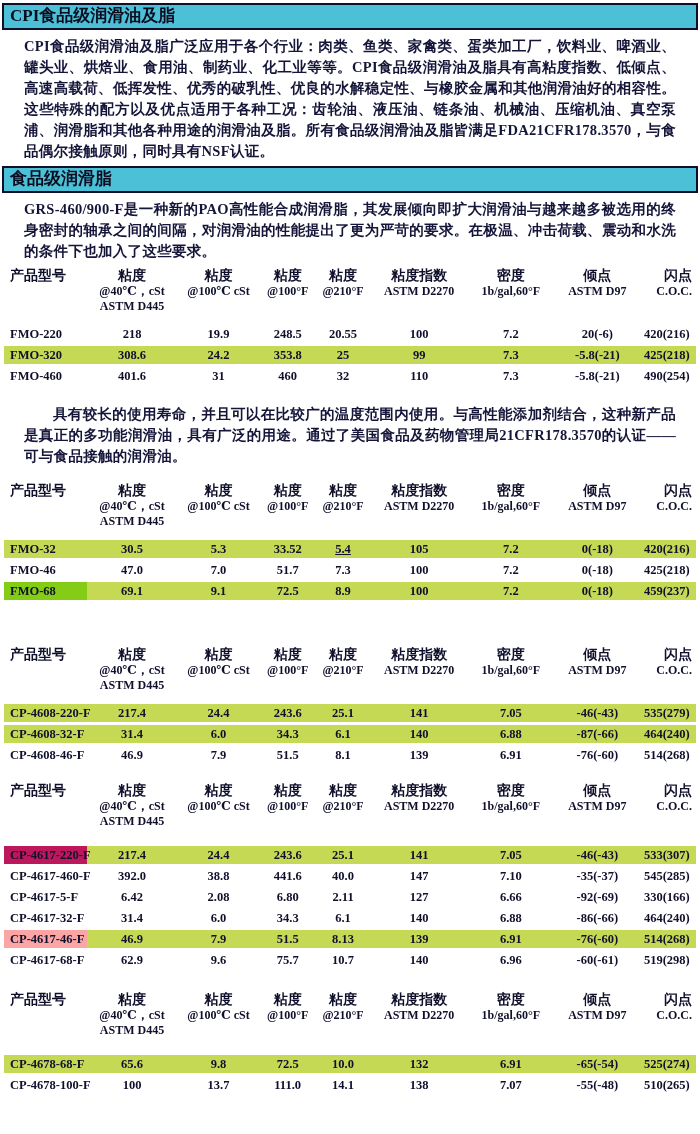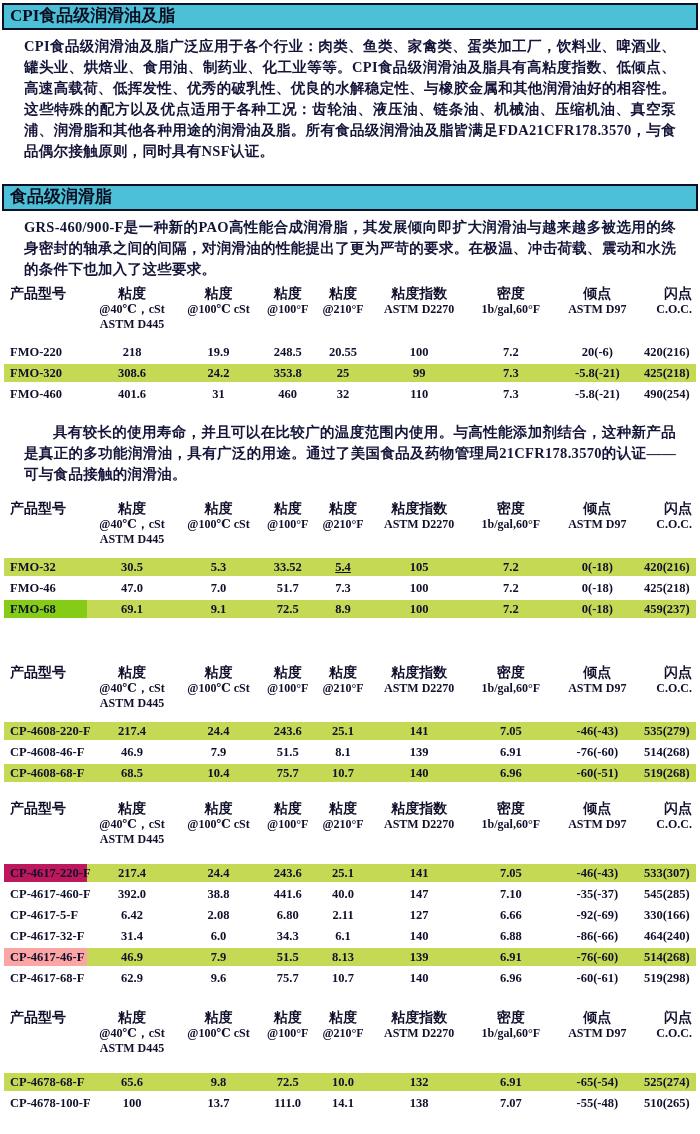--- a/index.html
+++ b/index.html
@@ -8,21 +8,21 @@
     font-family:"Liberation Serif","DejaVu Serif",serif;
     font-weight:bold;color:#15153a;
   }
   .bar{
     margin:3px 2px 0 2px;
     background:#4cc0d6;
     border:2px solid #0f0f28;
     font-size:17px;font-weight:bold;color:#0c0c20;
     padding:1px 6px 3px 6px;line-height:19px;
   }
-  .bar2{margin-top:22px;}
+  .bar2{margin-top:4px;}
   .para{
     margin:6px 24px 0 24px;
     font-size:14.5px;line-height:21px;letter-spacing:0.3px;
     text-align:justify;font-weight:bold;
   }
   .para.indent{text-indent:2em;margin-top:16px;}
   table{
     width:692px;margin:0 4px;table-layout:fixed;
     border-collapse:separate;border-spacing:0 3px;
     font-size:12.5px;color:#10102c;
@@ -297,42 +297,42 @@
         <td style="background: rgb(198, 217, 85);">CP-4608-220-F</td>
         <td style="background: rgb(198, 217, 85);">217.4</td>
         <td style="background: rgb(198, 217, 85);">24.4</td>
         <td style="background: rgb(198, 217, 85);">243.6</td>
         <td style="background: rgb(198, 217, 85);">25.1</td>
         <td style="background: rgb(198, 217, 85);">141</td>
         <td style="background: rgb(198, 217, 85);">7.05</td>
         <td style="background: rgb(198, 217, 85);">-46(-43)</td>
         <td style="background: rgb(198, 217, 85);">535(279)</td>
       </tr>
+      <tr class="hi">
+        <td style="background: rgb(198, 217, 85);">CP-4608-32-F</td>
+        <td style="background: rgb(198, 217, 85);">31.4</td>
+        <td style="background: rgb(198, 217, 85);">6.0</td>
+        <td style="background: rgb(198, 217, 85);">34.3</td>
+        <td style="background: rgb(198, 217, 85);">6.1</td>
+        <td style="background: rgb(198, 217, 85);">140</td>
+        <td style="background: rgb(198, 217, 85);">6.88</td>
+        <td style="background: rgb(198, 217, 85);">-87(-66)</td>
+        <td style="background: rgb(198, 217, 85);">464(240)</td>
+      </tr>
       <tr>
         <td>CP-4608-46-F</td>
         <td>46.9</td>
         <td>7.9</td>
         <td>51.5</td>
         <td>8.1</td>
         <td>139</td>
         <td>6.91</td>
         <td>-76(-60)</td>
         <td>514(268)</td>
       </tr>
-      <tr class="hi">
-        <td style="background: rgb(198, 217, 85);">CP-4608-68-F</td>
-        <td style="background: rgb(198, 217, 85);">68.5</td>
-        <td style="background: rgb(198, 217, 85);">10.4</td>
-        <td style="background: rgb(198, 217, 85);">75.7</td>
-        <td style="background: rgb(198, 217, 85);">10.7</td>
-        <td style="background: rgb(198, 217, 85);">140</td>
-        <td style="background: rgb(198, 217, 85);">6.96</td>
-        <td style="background: rgb(198, 217, 85);">-60(-51)</td>
-        <td style="background: rgb(198, 217, 85);">519(268)</td>
-      </tr>
     </tbody>
   </table>
 
 <table id="table-3">
     <colgroup>
       <col style="width: 12%;">
       <col style="width: 13%;">
       <col style="width: 12%;">
       <col style="width: 8%;">
       <col style="width: 8%;">

